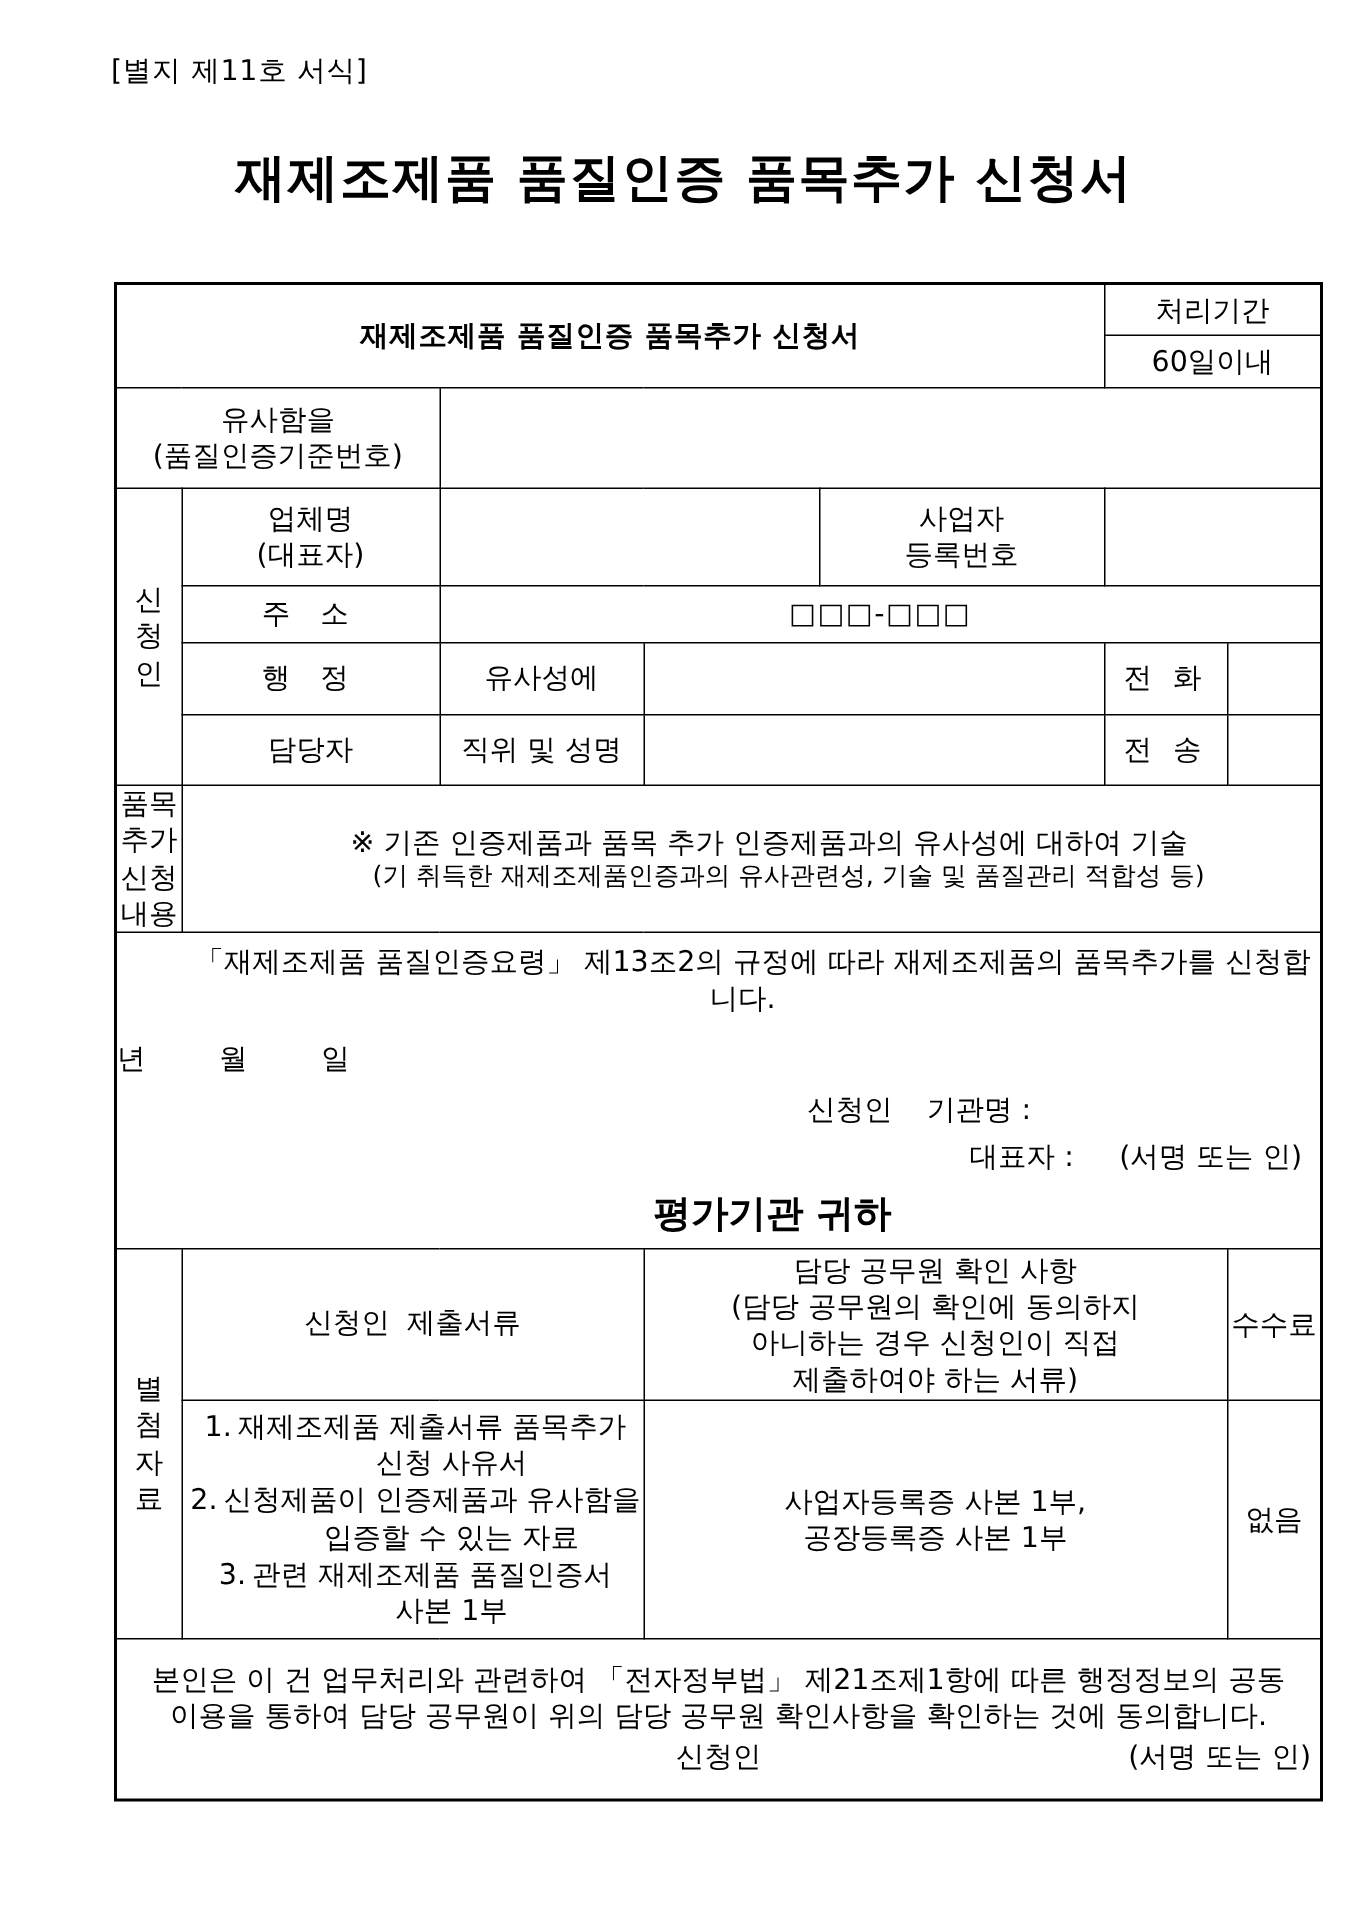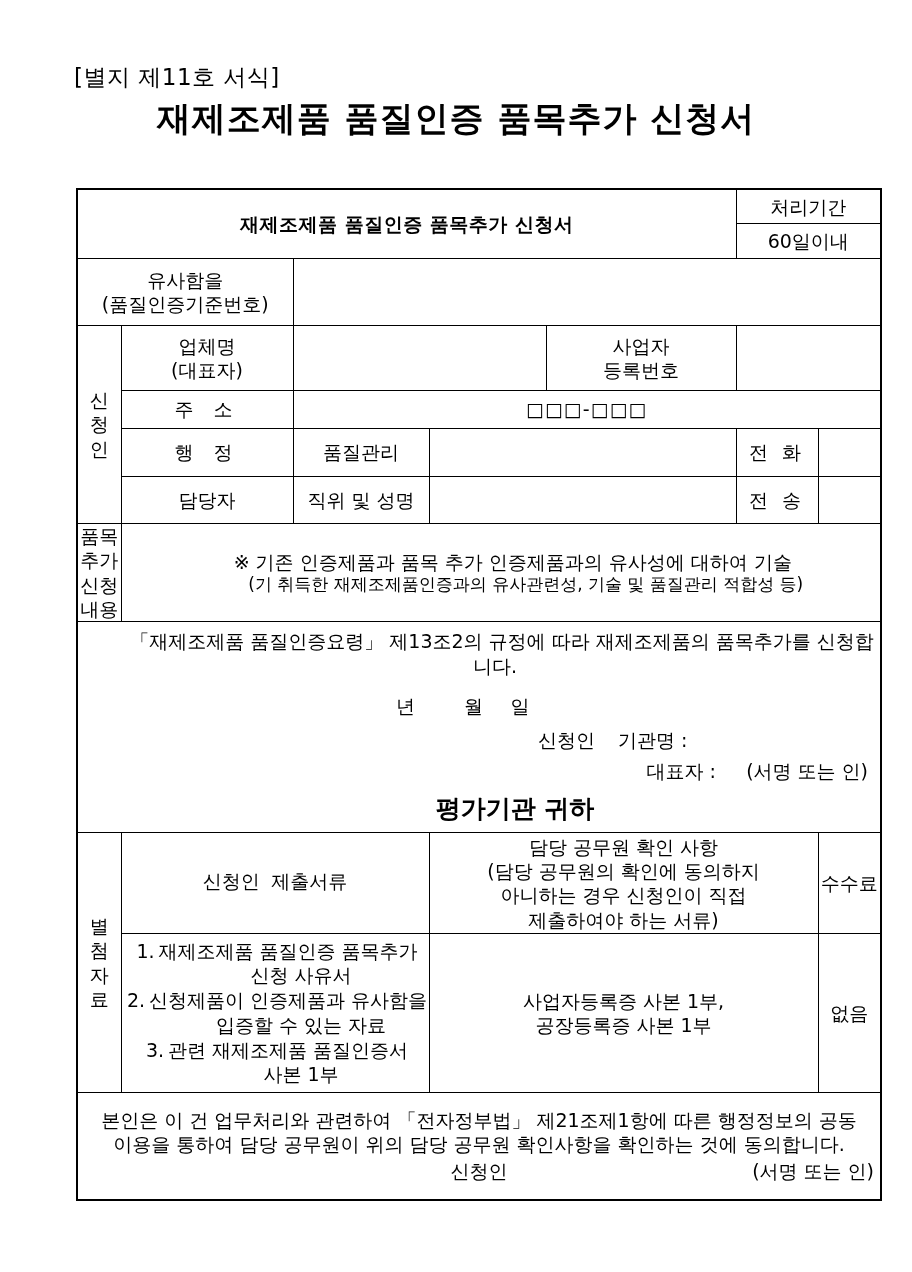--- a/index.html
+++ b/index.html
@@ -20,22 +20,22 @@
     position: relative;
     width: 912px;
     height: 1272px;
     box-sizing: border-box;
   }
 
   
   .form-code {
     position: absolute;
     left: 74px;
-    top: 62px;
-    font-size: 23px;
+    top: 34px;
+    font-size: 19px;
     letter-spacing: 0.5px;
     white-space: nowrap;
   }
 
   .doc-title {
     position: absolute;
     left: 0;
     right: 0;
     top: 96px;
     text-align: center;
@@ -146,21 +146,21 @@
   
   .decl-cell {
     text-align: left;
     padding: 12px 18px 10px 18px;
     font-size: 21px;
     line-height: 1.55;
   }
   .decl-p { text-indent: 14px; padding-left: 32px; }
   .decl-date {
     margin-top: 16px;
-    text-align: center;
+    text-align: left;
     padding-right: 54px;
     letter-spacing: 0;
     white-space: nowrap;
   }
   .decl-date .g { display: inline-block; width: 62px; }
   .decl-rows {
     margin-top: 10px;
     text-align: right;
     padding-right: 12px;
   }
@@ -289,21 +289,21 @@
         <td colspan="2"></td>
       </tr>
 
       <tr>
         <td class="lbl spaced" style="height:37px;">주 소</td>
         <td colspan="5" class="addr-boxes">□□□-□□□</td>
       </tr>
 
       <tr>
         <td class="lbl spaced" style="height:47px;">행 정</td>
-        <td class="lbl">품질관리</td>
+        <td class="lbl">유사성에</td>
         <td colspan="2"></td>
         <td class="lbl spaced-sm">전 화</td>
         <td></td>
       </tr>
 
       <tr>
         <td class="lbl" style="height:46px;">담당자</td>
         <td class="lbl">직위 및 성명</td>
         <td colspan="2"></td>
         <td class="lbl spaced-sm">전 송</td>
@@ -357,21 +357,21 @@
           <div>아니하는 경우 신청인이 직접</div>
           <div>제출하여야 하는 서류)</div>
         </td>
         <td class="att-fee-label">수수료</td>
       </tr>
 
       <tr>
         <td colspan="2" class="att-list" style="height:158px;">
           <ol>
             <li>
-              <span class="num">1.</span><span>재제조제품 품질인증 품목추가</span>
+              <span class="num">1.</span><span>재제조제품 제출서류 품목추가</span>
               <span class="ln2">신청 사유서</span>
             </li>
             <li>
               <span class="num">2.</span><span>신청제품이 인증제품과 유사함을</span>
               <span class="ln2">입증할 수 있는 자료</span>
             </li>
             <li>
               <span class="num">3.</span><span>관련 재제조제품 품질인증서</span>
               <span class="ln2">사본 1부</span>
             </li>

